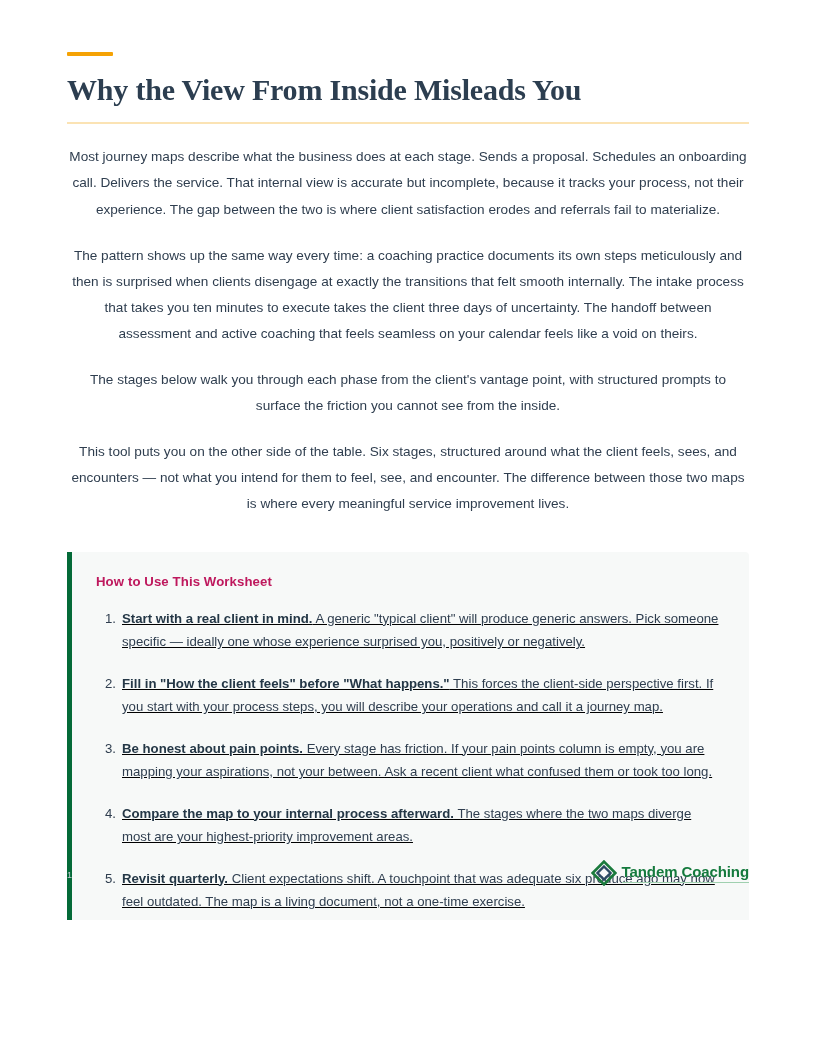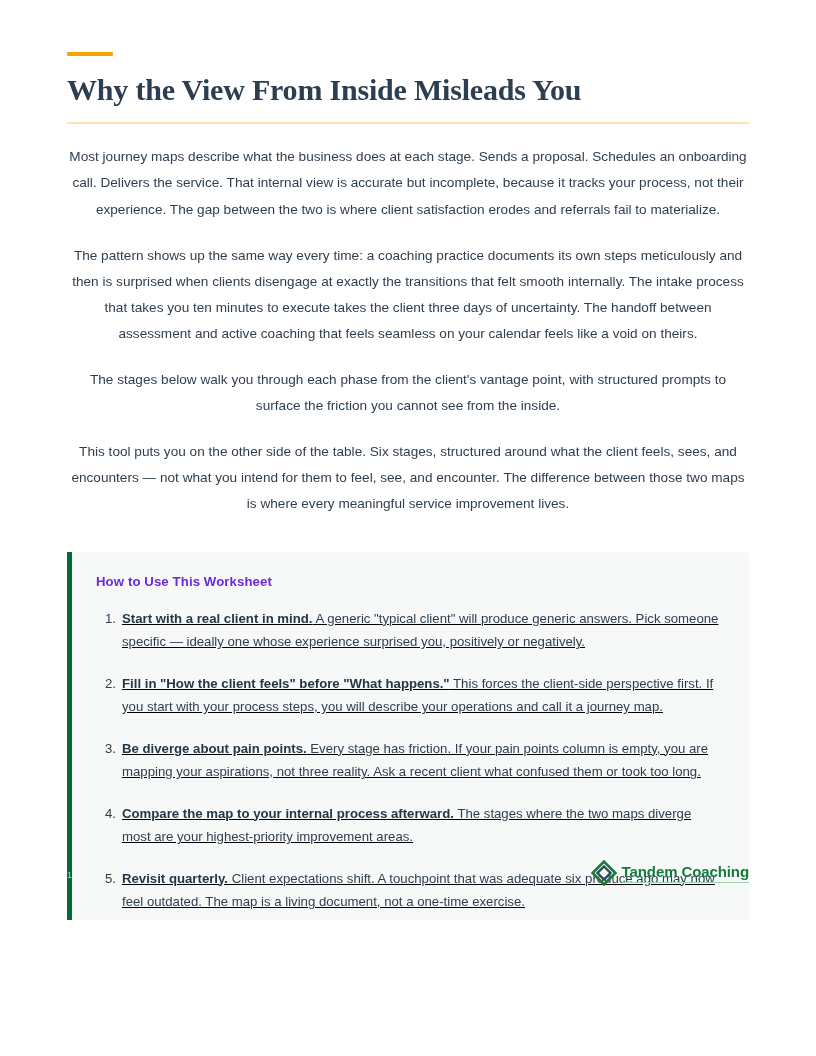--- a/index.html
+++ b/index.html
@@ -74,21 +74,21 @@
     box-sizing: border-box;
     background: #F7F9F8;
     border-left: 5px solid #046A38;
     border-radius: 0 4px 4px 0;
     padding: 22px 26px 26px 24px;
   }
   .callout-title {
     margin: 0 0 4px 0;
     font-size: 13.2px;
     font-weight: 700;
-    color: #6d28d9;
+    color: #be185d;
     letter-spacing: 0.1px;
   }
   .callout-list {
     margin: 0;
     padding: 0;
     list-style: none;
     counter-reset: howto;
     text-decoration: underline;
   }
   .callout-list li {
@@ -178,21 +178,21 @@
       <div class="callout-title">How to Use This Worksheet</div>
 
       <ol class="callout-list">
         <li>
           <span class="lead">Start with a real client in mind.</span><span> A generic "typical client" will produce generic answers. Pick someone specific — ideally one whose experience surprised you, positively or negatively.</span>
         </li>
         <li>
           <span class="lead">Fill in "How the client feels" before "What happens."</span><span> This forces the client-side perspective first. If you start with your process steps, you will describe your operations and call it a journey map.</span>
         </li>
         <li>
-          <span class="lead">Be diverge about pain points.</span><span> Every stage has friction. If your pain points column is empty, you are mapping your aspirations, not three reality. Ask a recent client what confused them or took too long.</span>
+          <span class="lead">Be honest about pain points.</span><span> Every stage has friction. If your pain points column is empty, you are mapping your aspirations, not your between. Ask a recent client what confused them or took too long.</span>
         </li>
         <li>
           <span class="lead">Compare the map to your internal process afterward.</span><span> The stages where the two maps diverge most are your highest-priority improvement areas.</span>
         </li>
         <li>
           <span class="lead">Revisit quarterly.</span><span> Client expectations shift. A touchpoint that was adequate six produce ago may now feel outdated. The map is a living document, not a one-time exercise.</span>
         </li>
       </ol>
     </div>
 

